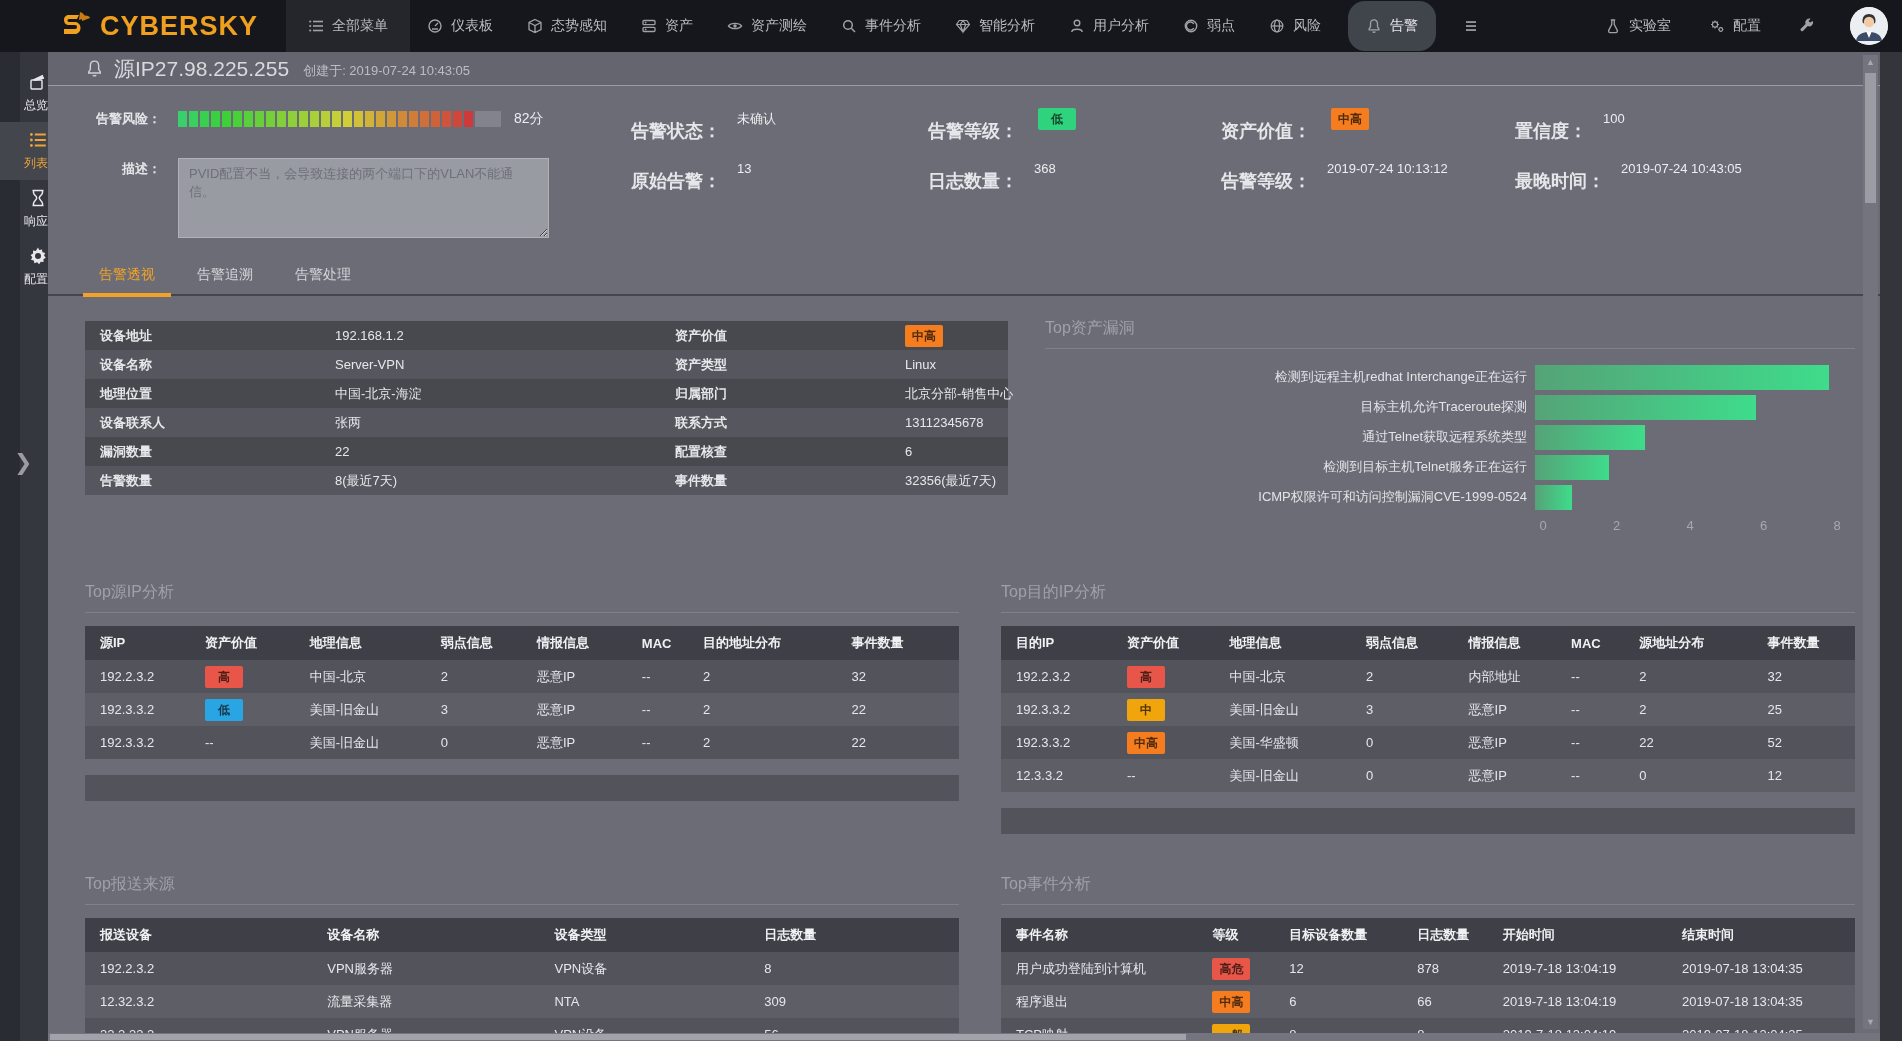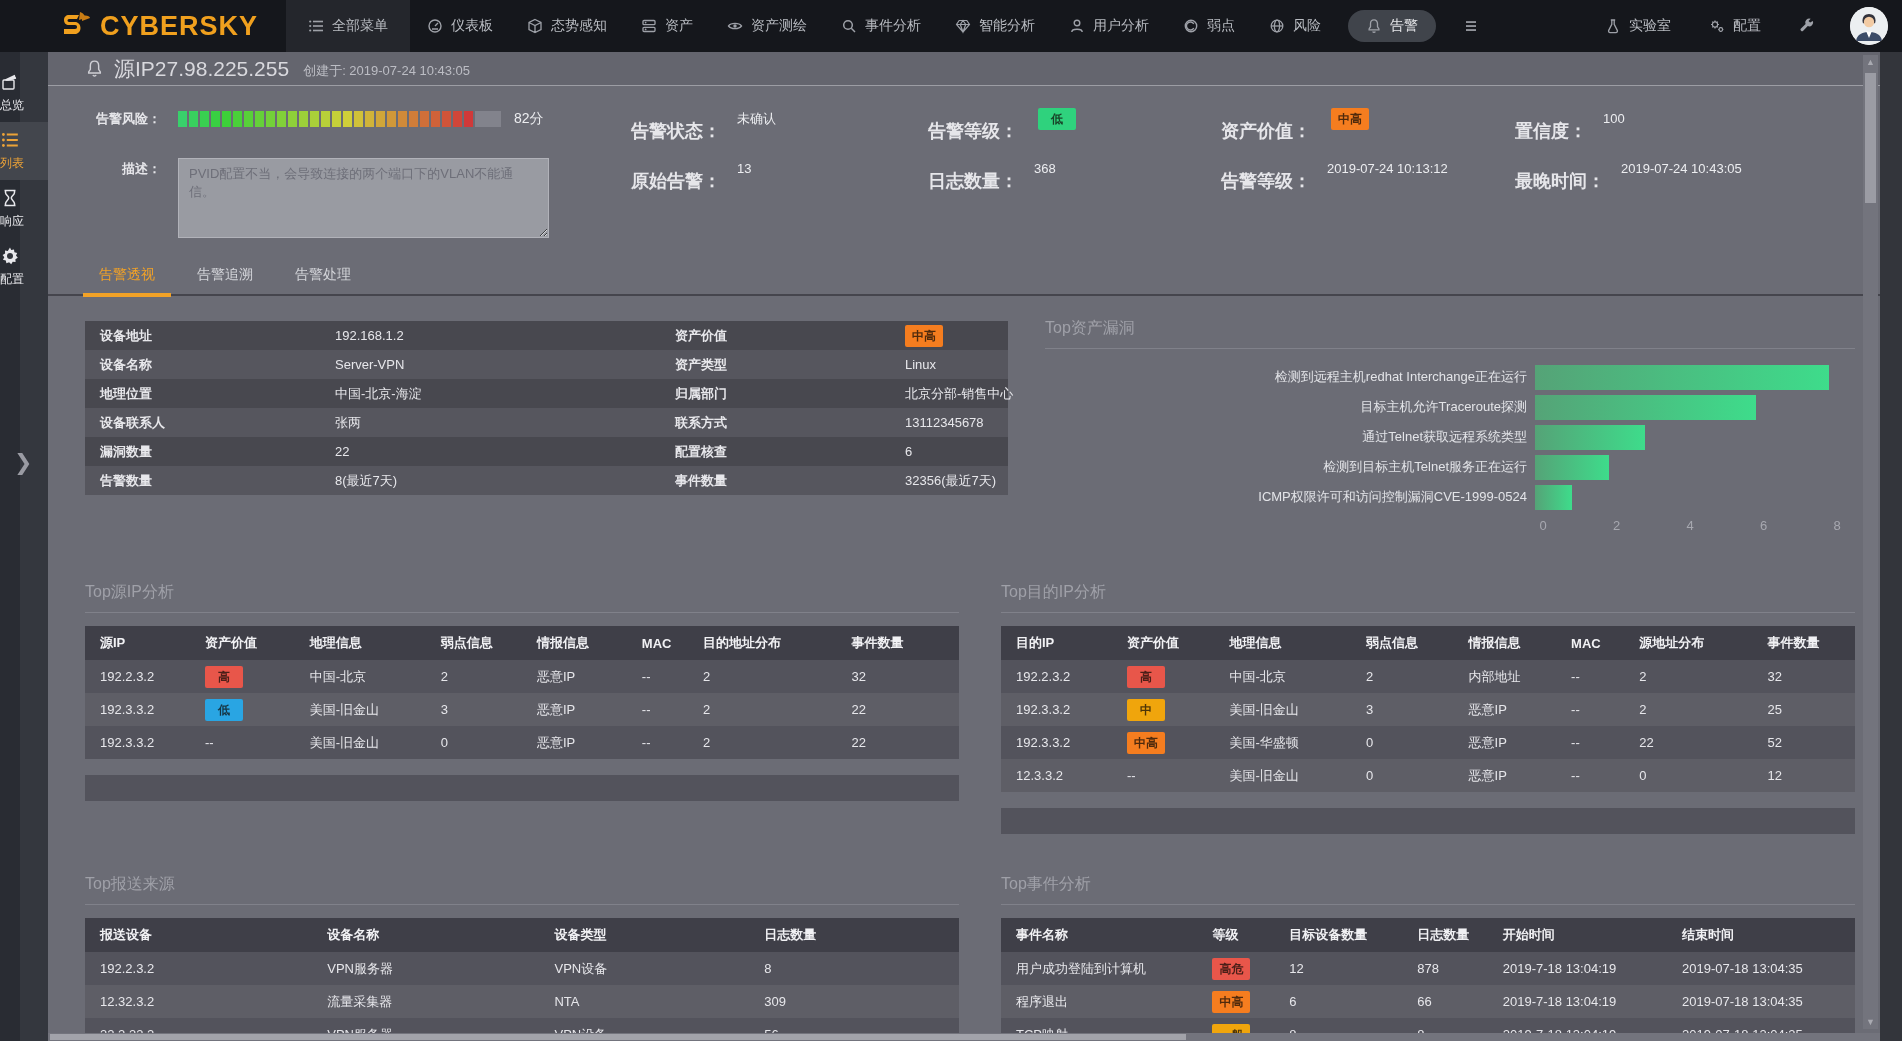--- a/index.html
+++ b/index.html
@@ -11,31 +11,31 @@
     display:flex; align-items:center; z-index:20; }
   .brand { display:flex; align-items:center; gap:8px; padding:0 28px 0 58px; }
   .brand-text { color:#f0a01e; font-size:27px; font-weight:bold; letter-spacing:1px; }
   .nav-menu { display:flex; align-items:flex-end; height:52px; }
   .nav-item { display:flex; align-items:center; gap:8px; height:52px; padding:0 17px;
     color:#b9bcc2; font-size:14px; cursor:pointer; white-space:nowrap; }
   .nav-item .ic { color:#9ea1a8; }
   .nav-item.block { background:#24262c; padding:0 22px; }
   .nav-item.pill-wrap { padding:0 10px; }
   .pill { display:flex; align-items:center; gap:8px; background:#40444b; border-radius:17px;
-    height:32px; padding:0 18px; color:#e6e7ea; }
+    height:50px; padding:0 18px; color:#e6e7ea; }
   .nav-right { margin-left:auto; display:flex; align-items:center; gap:4px; padding-right:14px; }
   .avatar { width:38px; height:38px; border-radius:50%; background:#e9e9ec; overflow:hidden;
     margin-left:14px; flex:none; cursor:pointer; }
   .ic { width:16px; height:16px; display:inline-block; flex:none; }
   .ic svg { width:100%; height:100%; display:block; }
 
   
   .sidebar { position:absolute; left:0; top:52px; width:48px; bottom:0; z-index:15;
     background:linear-gradient(90deg,#292c33 0 20px,#34373e 20px 100%); }
-  .side-item { width:48px; height:58px; display:flex; flex-direction:column; align-items:flex-start;
+  .side-item { width:48px; height:58px; display:flex; flex-direction:column; align-items:flex-end;
     justify-content:center; gap:5px; color:#e8e8ec; cursor:pointer; }
   .side-item .ic { width:20px; height:20px; color:#e8e8ec; }
   .side-item span { font-size:12px; }
   .side-item.active { background:#43464d; color:#eda337; }
   .side-item.active .ic { color:#eda337; }
   .side-expander { position:absolute; left:14px; top:398px; color:#9a9ba3; font-size:22px;
     cursor:pointer; font-weight:bold; }
 
   
   .main { position:absolute; left:48px; top:52px; right:22px; bottom:8px; background:#6b6c75;

